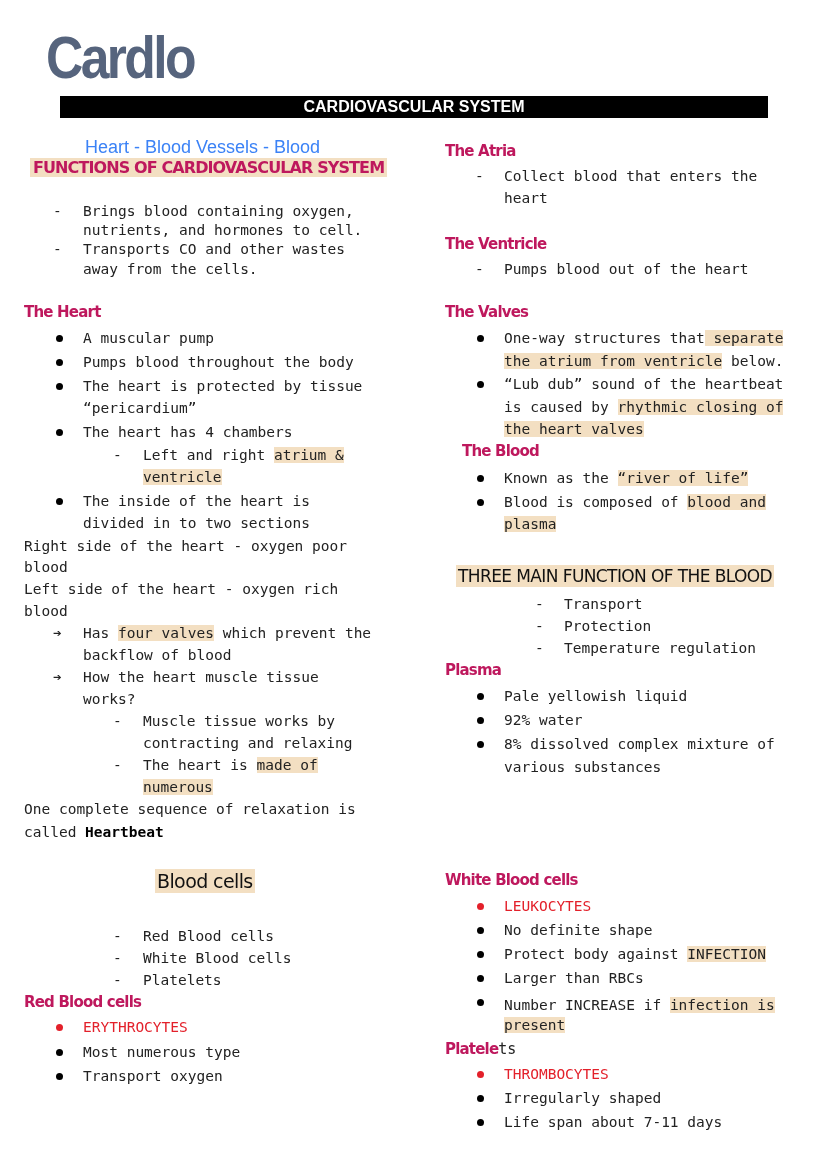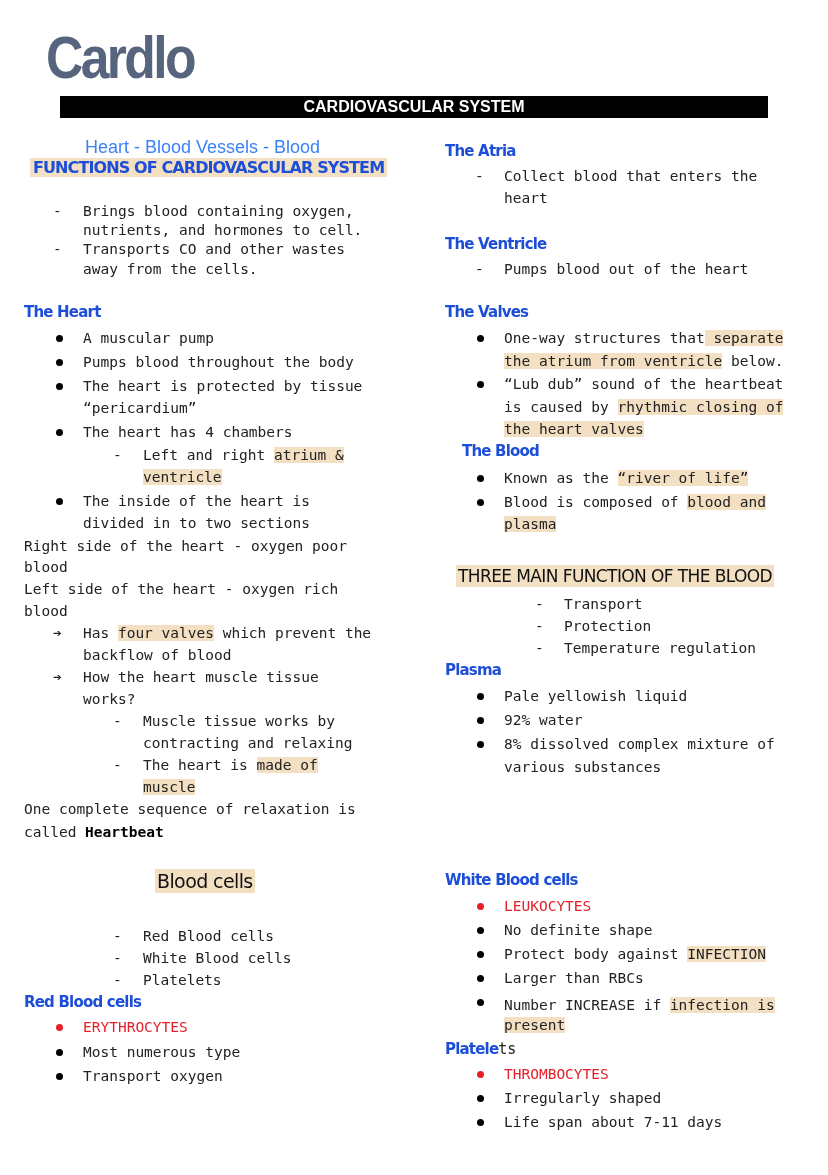--- a/index.html
+++ b/index.html
@@ -17,21 +17,21 @@
     background: #000; color: #fff;
     font-family: "Liberation Sans", sans-serif; font-weight: bold; font-size: 16px;
     text-align: center; line-height: 22px;
   }
   .sub {
     font-family: "Liberation Sans", sans-serif; font-size: 18px; color: #3b82f6;
   }
   .hl { background: #f3dfc2; }
   .sans-h {
     font-family: "DejaVu Sans", sans-serif; font-weight: bold; font-size: 15px;
-    letter-spacing: -0.8px; color: #1d4ed8;
+    letter-spacing: -0.8px; color: #be185d;
   }
   .big-h {
     font-family: "DejaVu Sans", sans-serif; font-size: 17px; letter-spacing: -0.6px; color: #111;
   }
   .mono { font-family: "DejaVu Sans Mono", monospace; font-size: 14.5px; color: #222; line-height: 22px; white-space: nowrap; }
   .red { color: #e3202a; }
   .b { font-weight: bold; color: #000; }
   .dot { position: absolute; width: 7px; height: 7px; border-radius: 50%; background: #000; }
   .dot.red-dot { background: #e3202a; }
   .dash, .arrow { position: absolute; font-family: "DejaVu Sans Mono", monospace; font-size: 14.5px; line-height: 22px; color: #222; }
@@ -75,21 +75,21 @@
 <div class="abs mono" style="left:83px; top:622px;"><span>Has </span><span class="hl">four valves</span><span> which prevent the</span></div>
 <div class="abs mono" style="left:83px; top:644px;">backflow of blood</div>
 <div class="arrow" style="left:53px; top:666px;">➔</div>
 <div class="abs mono" style="left:83px; top:666px;">How the heart muscle tissue</div>
 <div class="abs mono" style="left:83px; top:688px;">works?</div>
 <div class="dash" style="left:113px; top:710px;">-</div>
 <div class="abs mono" style="left:143px; top:710px;">Muscle tissue works by</div>
 <div class="abs mono" style="left:143px; top:732px;">contracting and relaxing</div>
 <div class="dash" style="left:113px; top:754px;">-</div>
 <div class="abs mono" style="left:143px; top:754px;"><span>The heart is </span><span class="hl">made of</span></div>
-<div class="abs mono" style="left:143px; top:776px;"><span class="hl">muscle</span></div>
+<div class="abs mono" style="left:143px; top:776px;"><span class="hl">numerous</span></div>
 <div class="abs mono" style="left:24px; top:798px;">One complete sequence of relaxation is</div>
 <div class="abs mono" style="left:24px; top:821px;"><span>called </span><span class="b">Heartbeat</span></div>
 
 <div class="abs big-h hl" style="left:155px; top:869px; padding:1px 2px; font-size:19px;">Blood cells</div>
 <div class="dash" style="left:113px; top:925px;">-</div>
 <div class="abs mono" style="left:143px; top:925px;">Red Blood cells</div>
 <div class="dash" style="left:113px; top:947px;">-</div>
 <div class="abs mono" style="left:143px; top:947px;">White Blood cells</div>
 <div class="dash" style="left:113px; top:969px;">-</div>
 <div class="abs mono" style="left:143px; top:969px;">Platelets</div>

